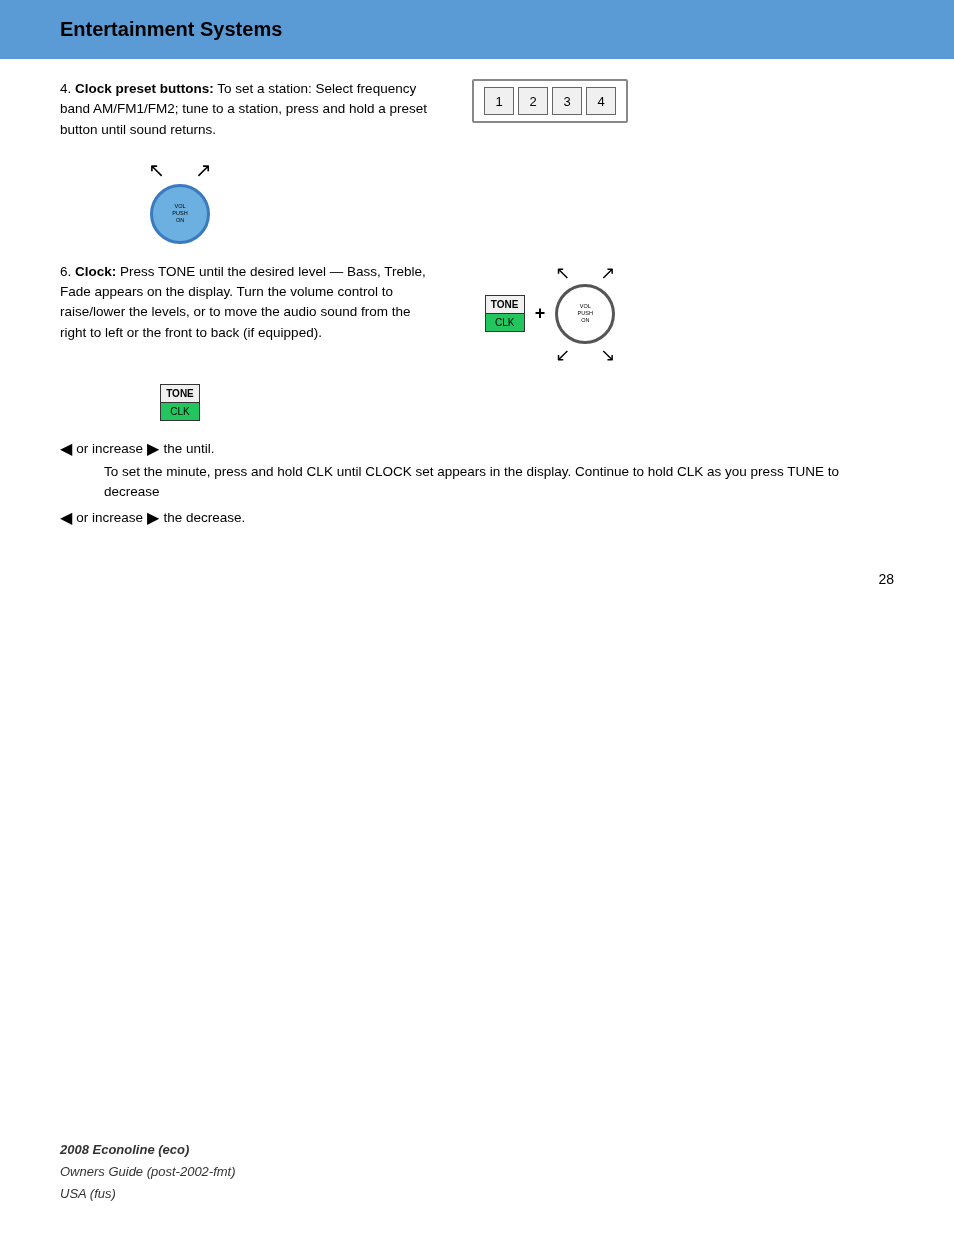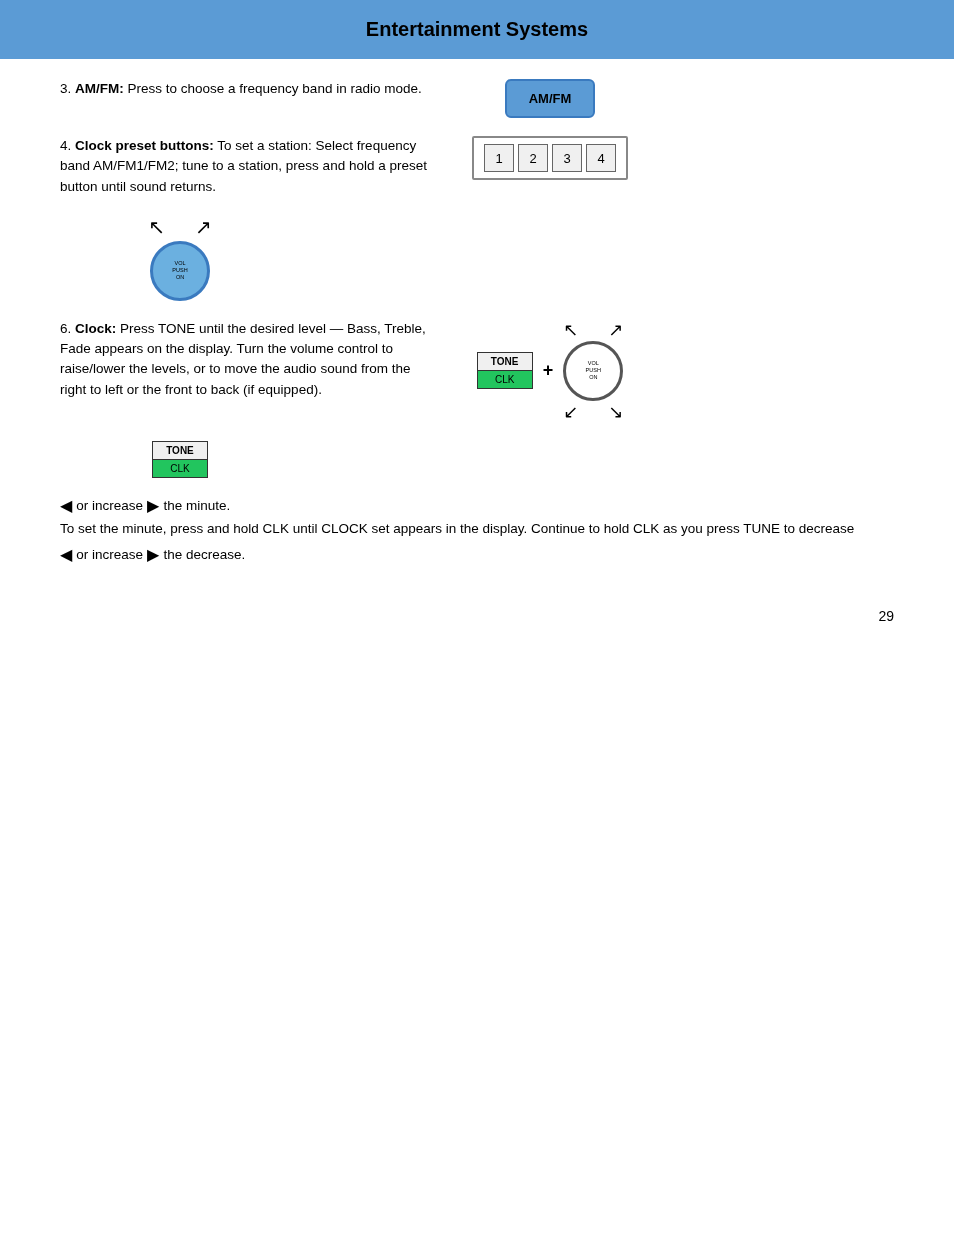--- a/index.html
+++ b/index.html
@@ -25,21 +25,21 @@
     .header-bar {
       background: #5b9bd5;
       width: 100%;
       padding: 18px 60px;
       margin-bottom: 0;
     }
     .header-bar h1 {
       color: #000;
       font-size: 20px;
       font-weight: bold;
-      text-align: center;
+      text-align: left;
     }
 
     
     .content {
       padding: 20px 60px 20px 60px;
     }
 
     
     .section-row {
       display: flex;
@@ -131,21 +131,21 @@
     
     .tone-row {
       display: flex;
       align-items: center;
       gap: 10px;
     }
     .tone-clk-box {
       border: 1px solid #333;
       display: flex;
       flex-direction: column;
-      width: 56px;
+      width: 40px;
     }
     .tone-label {
       background: #f0f0f0;
       font-size: 10px;
       font-weight: bold;
       text-align: center;
       padding: 3px 0;
       border-bottom: 1px solid #333;
     }
     .clk-label {
@@ -238,42 +238,35 @@
     .footer .bold-title {
       font-weight: bold;
       font-style: italic;
     }
 
     .full-width-text {
       font-size: 13.5px;
       line-height: 1.5;
       margin-bottom: 6px;
       padding: 0 0px;
+      margin-left: 44px;
     }
 
     b { font-weight: bold; }
   </style>
 </head>
 <body>
 <div class="page-container">
 
   <div class="header-bar" style="background: #5b9bd5;">
     <h1>Entertainment Systems</h1>
   </div>
 
   <div class="content">
 
-    <div class="section-row">
-      <div class="section-text">
-        <p>3. <b>AM/FM:</b> <span>Press to choose a frequency band in radio mode.</span></p>
-      </div>
-      <div class="section-diagram">
-        <div class="amfm-button">AM/FM</div>
-      </div>
-    </div>
 
     <div class="section-row">
       <div class="section-text">
         <p>4. <b>Clock preset buttons:</b> <span>To set a station: Select frequency band AM/FM1/FM2; tune to a station, press and hold a preset button until sound returns.</span></p>
       </div>
       <div class="section-diagram">
         <div class="preset-buttons">
           <div class="preset-btn">1</div>
           <div class="preset-btn">2</div>
           <div class="preset-btn">3</div>
@@ -330,32 +323,39 @@
           <div class="tone-label">TONE</div>
           <div class="clk-label">CLK</div>
         </div>
       </div>
     </div>
 
     <div class="inline-row">
       <span class="arrow-left">◀</span>
       <span>or increase</span>
       <span class="arrow-right">▶</span>
-      <span>the minute.</span>
+      <span>the until.</span>
     </div>
 
     <p class="full-width-text">To set the minute, press and hold CLK until CLOCK set appears in the display. Continue to hold CLK as you press TUNE to decrease</p>
 
     <div class="inline-row">
       <span class="arrow-left">◀</span>
       <span>or increase</span>
       <span class="arrow-right">▶</span>
       <span>the decrease.</span>
     </div>
 
   </div>
 
   <div class="page-number">
-    <span>29</span>
+    <span>28</span>
   </div>
 
+  <div class="footer">
+    <p>
+      <span class="bold-title">2008 Econoline (eco)</span>
+    </p>
+    <p>Owners Guide (post-2002-fmt)</p>
+    <p>USA (fus)</p>
+  </div>
 
 </div>
 
 </body></html>

